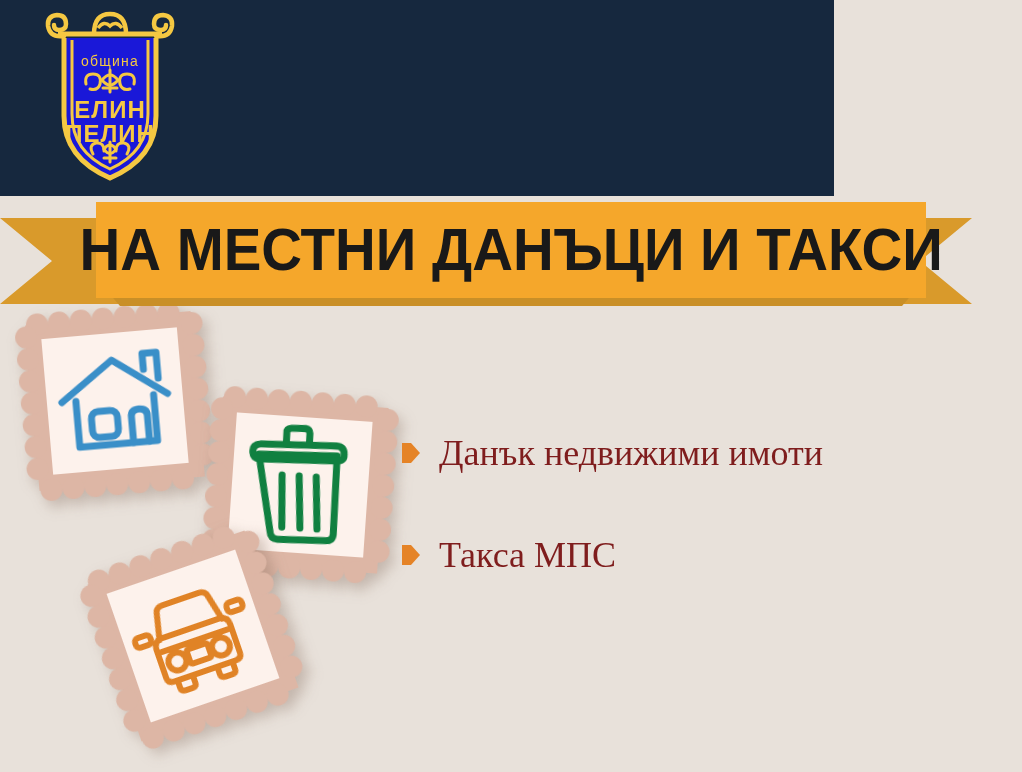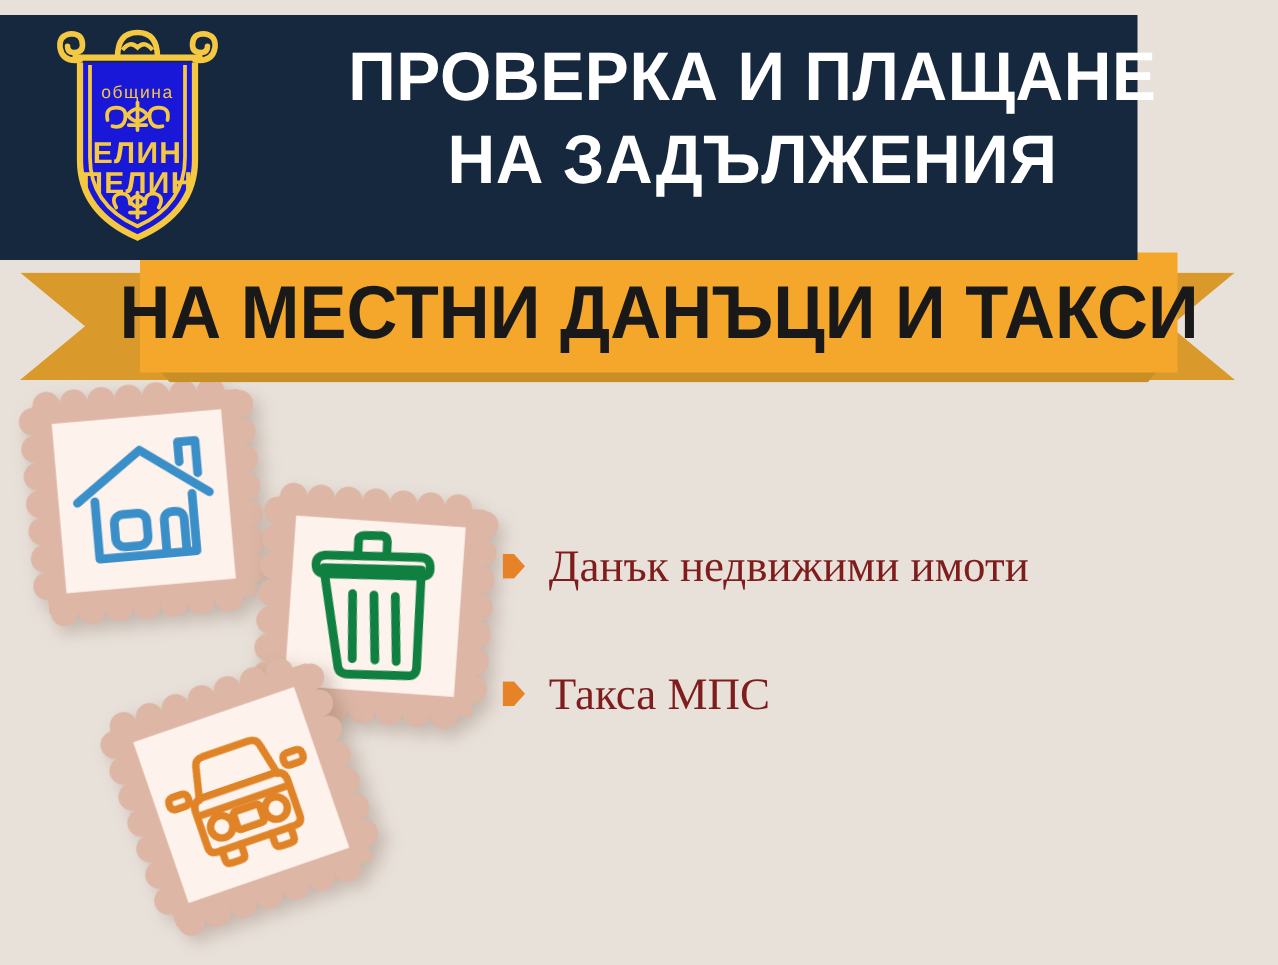--- a/index.html
+++ b/index.html
@@ -15,22 +15,22 @@
     position: relative;
     width: 1022px;
     height: 772px;
     background: #e8e1da;
     overflow: hidden;
   }
 
   
   .header {
     position: absolute;
-    left: 0; top: 12px;
-    width: 910px;
+    left: 0; top: 0;
+    width: 834px;
     height: 196px;
     background: #16283e;
     z-index: 5;
   }
 
   .crest {
     position: absolute;
     left: 38px;
     top: 8px;
     width: 144px;
@@ -54,21 +54,21 @@
     letter-spacing: 0.5px;
     white-space: nowrap;
     transform: scaleX(0.96);
   }
   .title-line.l1 { font-size: 55px; }
   .title-line.l2 { font-size: 55px; }
 
   
   .ribbon-wrap {
     position: absolute;
-    left: 16px; top: 196px;
+    left: 0; top: 196px;
     width: 972px;
     height: 112px;
     z-index: 4;
   }
   .ribbon-tail {
     position: absolute;
     top: 22px;
     width: 160px;
     height: 86px;
     background: #d99a2b;
@@ -204,24 +204,20 @@
         <g fill="none" stroke="#f5c842" stroke-width="3" stroke-linecap="round">
           <path d="M55 146 Q50 137 58 135 Q66 134 66 143"></path>
           <path d="M89 146 Q94 137 86 135 Q78 134 78 143"></path>
           <path d="M66 141 Q72 133 78 141 Q72 150 66 141 Z"></path>
           <path d="M72 134 L72 154"></path>
           <path d="M66 150 L78 150"></path>
         </g>
       </svg>
     </div>
 
-    <div class="header-titles">
-      <div class="title-line l1">ПРОВЕРКА И ПЛАЩАНЕ</div>
-      <div class="title-line l2">НА ЗАДЪЛЖЕНИЯ</div>
-    </div>
   </div>
 
   <div class="ribbon-wrap">
     <div class="ribbon-tail left"></div>
     <div class="ribbon-tail right"></div>
     <div class="ribbon-shadow"></div>
     <div class="ribbon-main">
       <div class="ribbon-text">НА МЕСТНИ ДАНЪЦИ И ТАКСИ</div>
     </div>
   </div>

